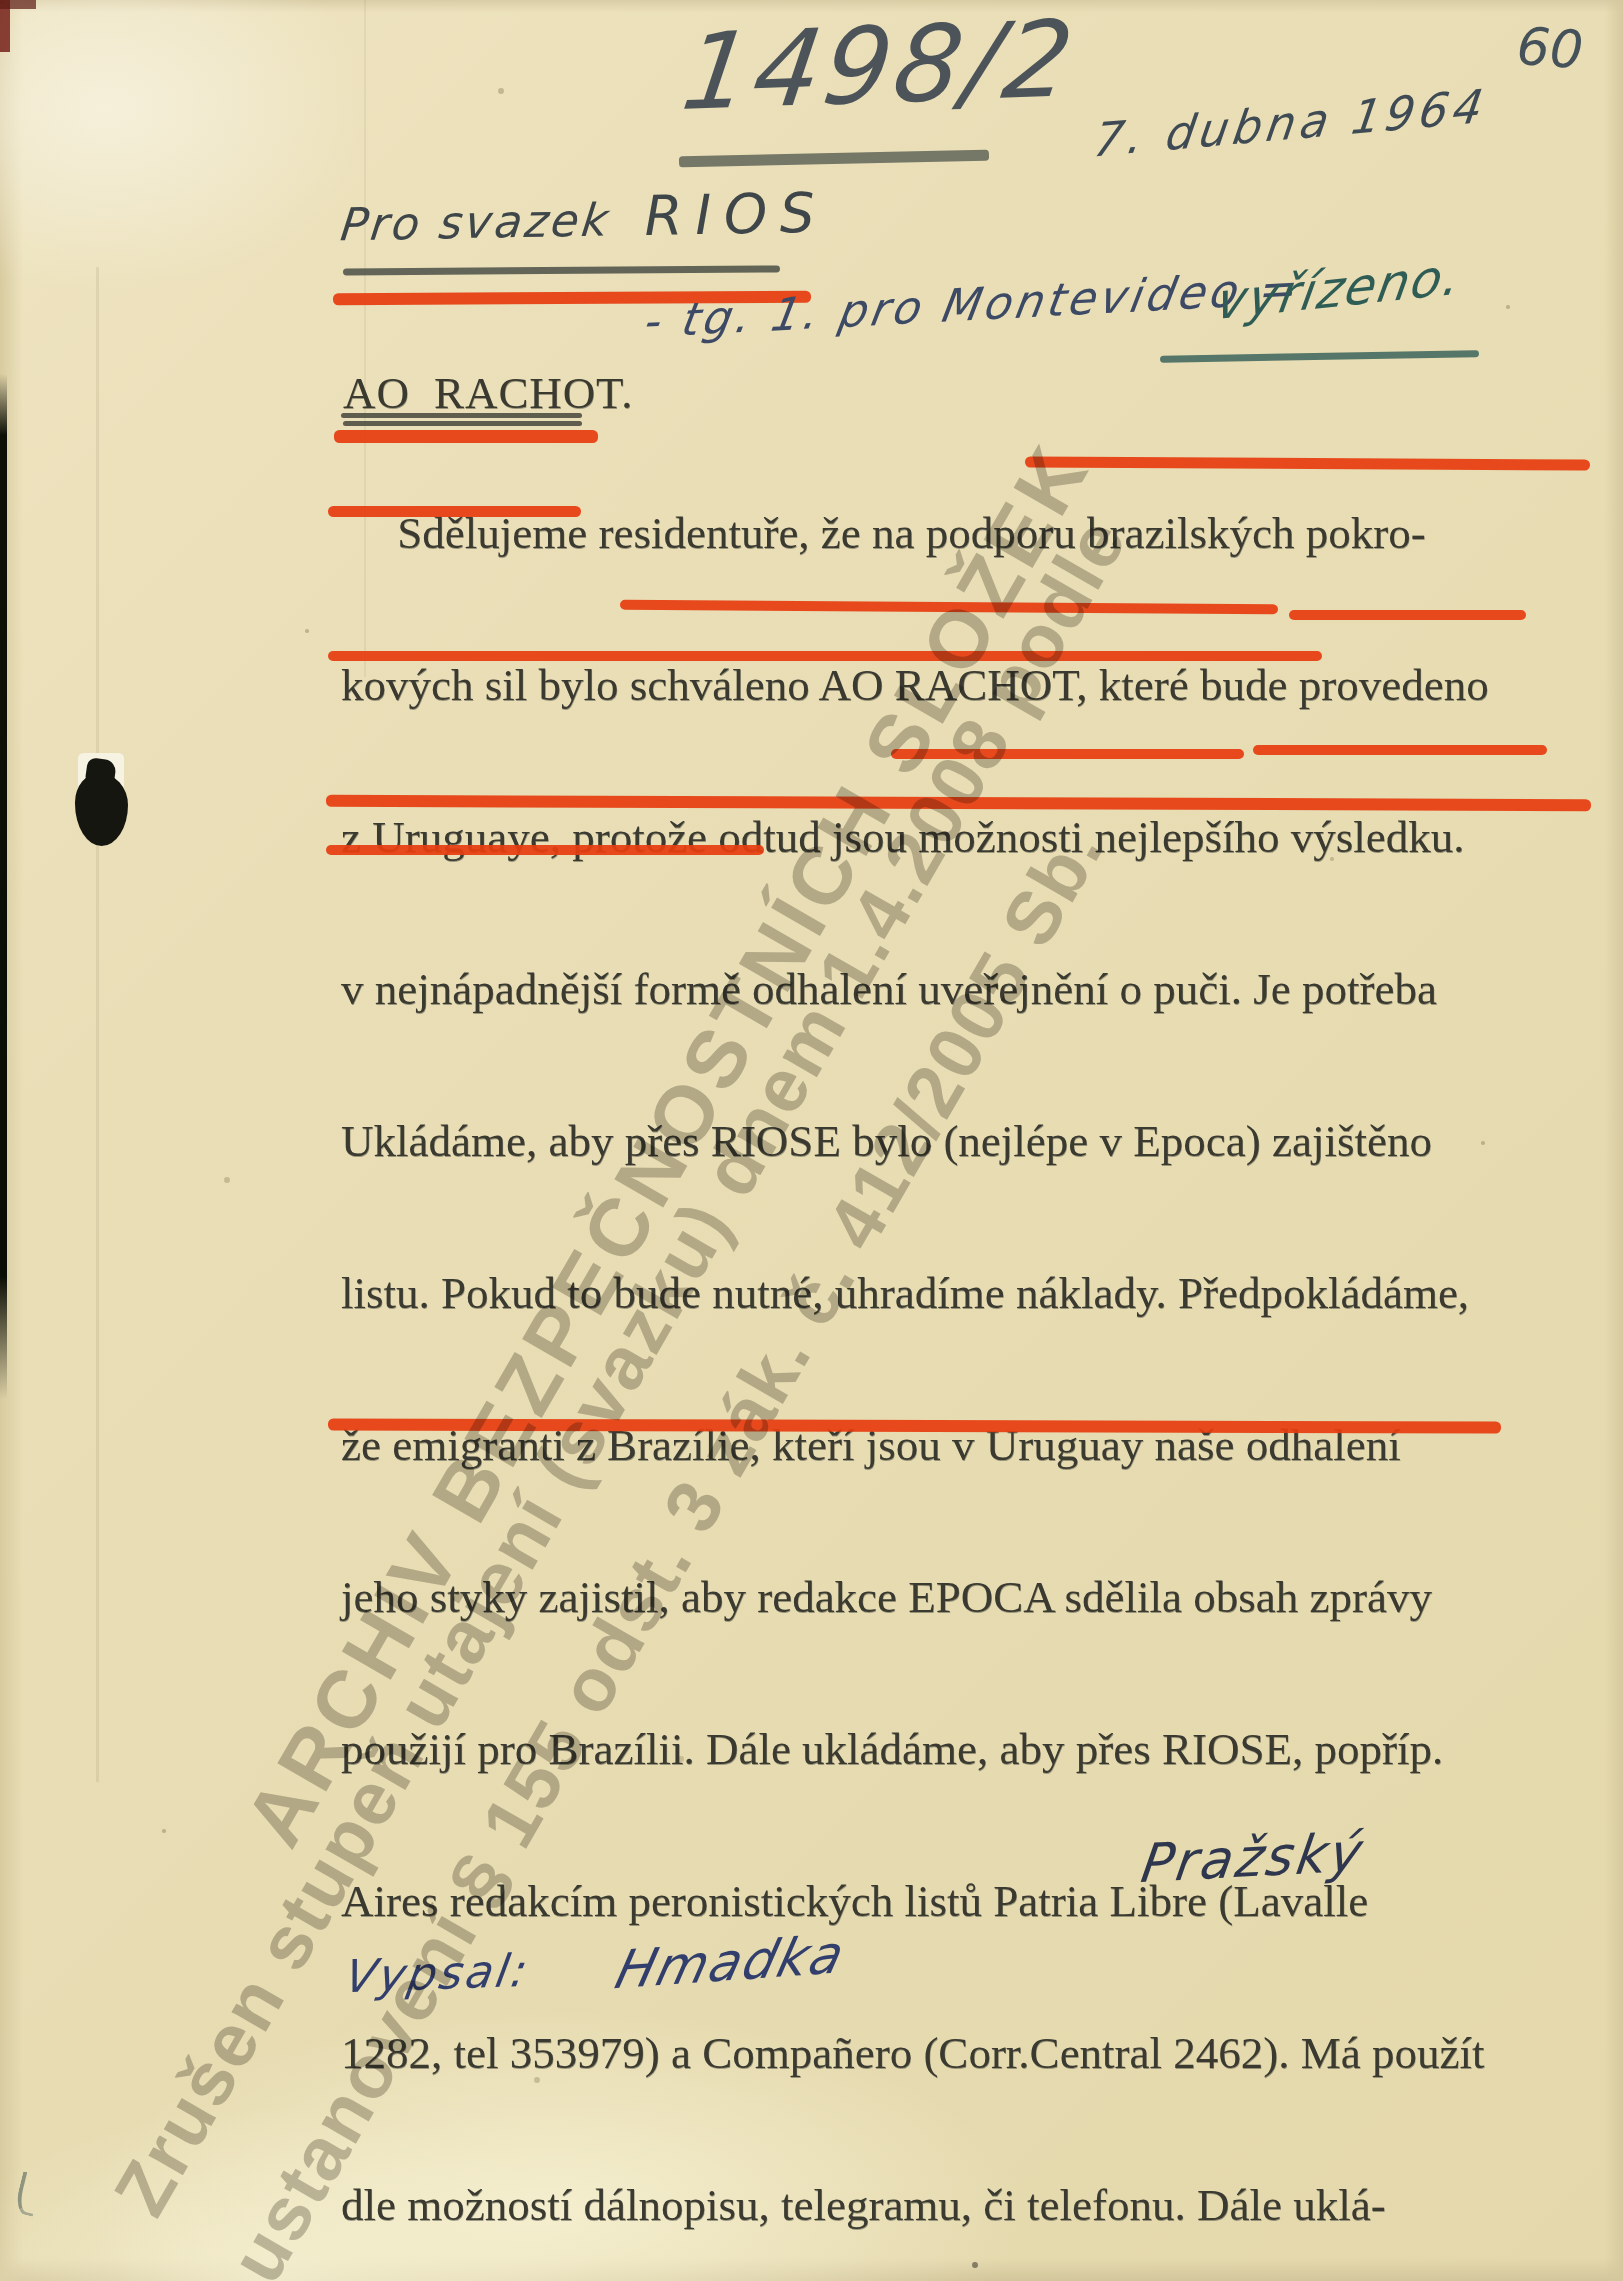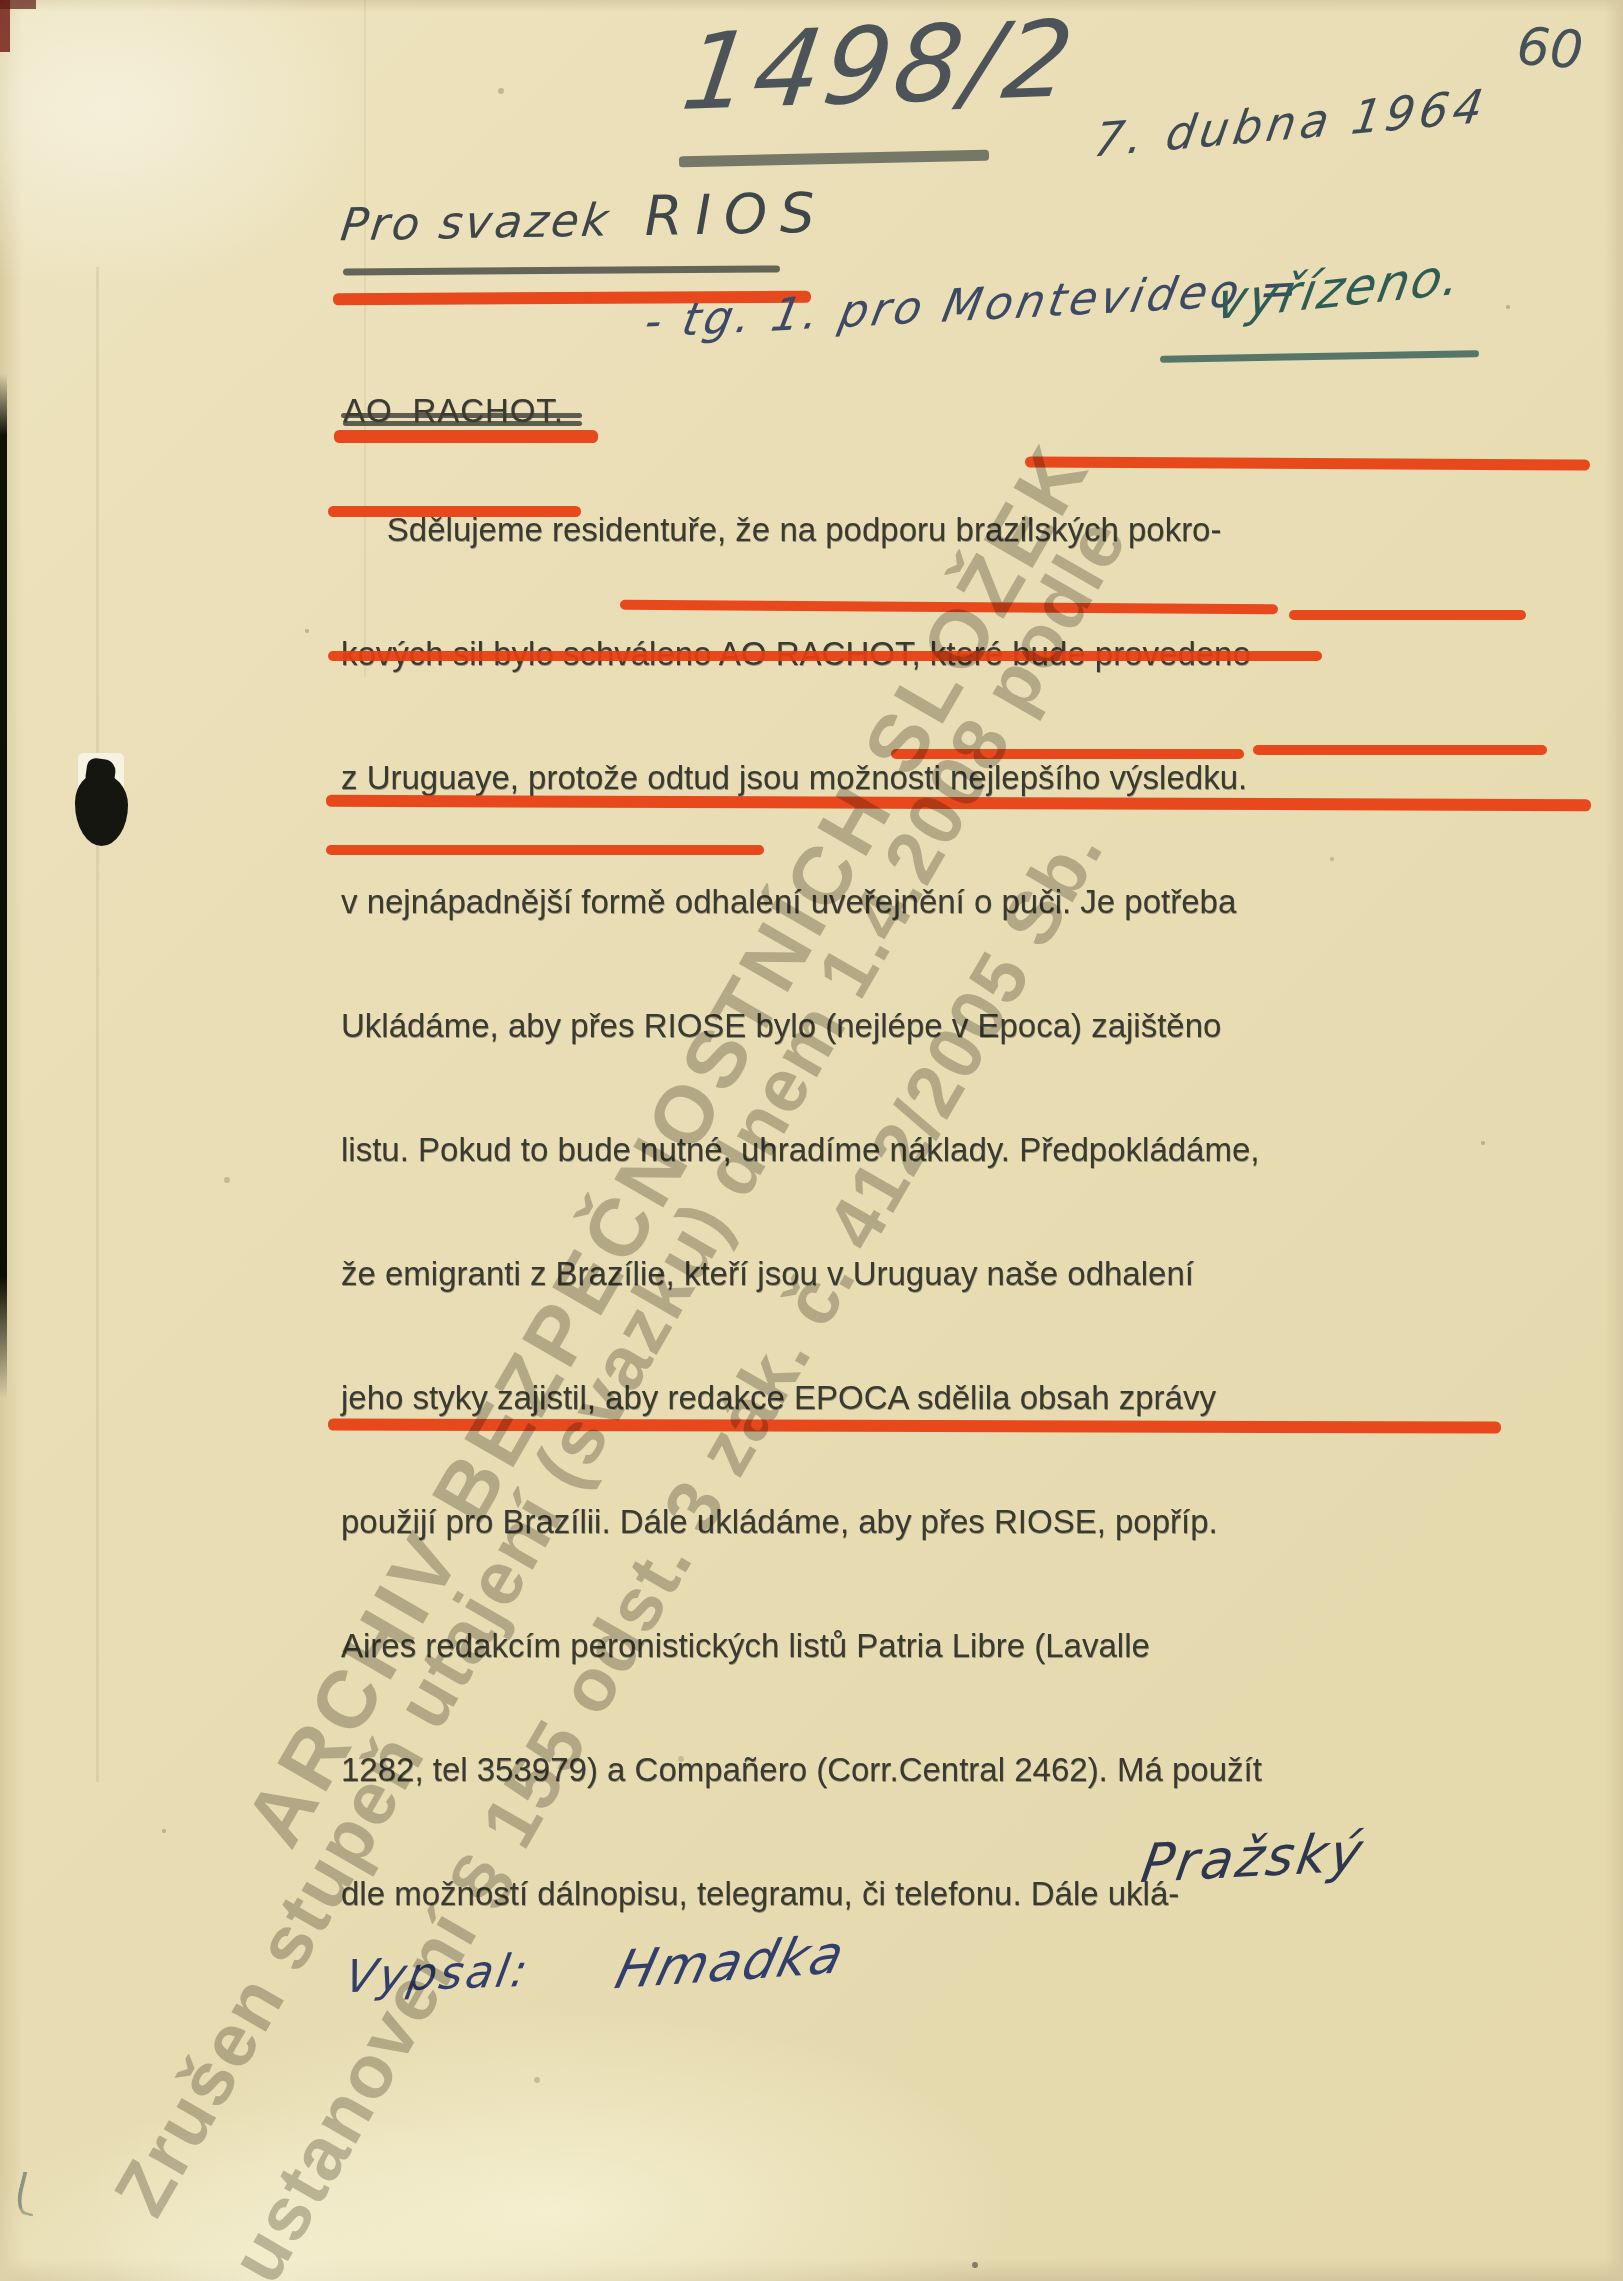--- a/index.html
+++ b/index.html
@@ -14,26 +14,25 @@
       radial-gradient(ellipse 446px 232px at 267px 2281px, rgba(245,240,210,.8), rgba(245,240,210,0) 75%),
       linear-gradient(to right, #d8cba0 0px, rgba(216,203,160,0) 23px),
       linear-gradient(to left, #d5c89e 0px, rgba(213,200,158,0) 19.6px),
       linear-gradient(to bottom, #d9cda6 0px, rgba(217,205,166,0) 12.5px),
       linear-gradient(to top, #d3c69c 0px, rgba(211,198,156,0) 23px),
       linear-gradient(135deg, #eee4c0 0%, #e9deb6 30%, #e7dcb2 55%, #e4d8ac 100%);
   }
   .abs{position:absolute;}
   
   .typed{
-    font-family:Liberation Sans, sans-serif;
-    font-size:33px;
+    font-family:Liberation Serif, serif;
+    font-size:45px;
     color:#3a3a31;
     text-shadow:0.5px 0.7px 0.6px rgba(58,58,49,.45);
     white-space:pre;
-    margin-top:25px;
   }
   #body-block{left:341px;top:405px;}
   #body-block .bline{height:48px;line-height:48px;}
   #subject{left:343px;top:367px;letter-spacing:0.9px;}
   .typed-underline{background:#3c3c32;opacity:.8;border-radius:2.7px;}
   
   .redline{background:#e63d10;opacity:.93;border-radius:5.3px;height:10.7px;}
   
   .hand{
     font-family:"DejaVu Sans","Liberation Sans",sans-serif;

